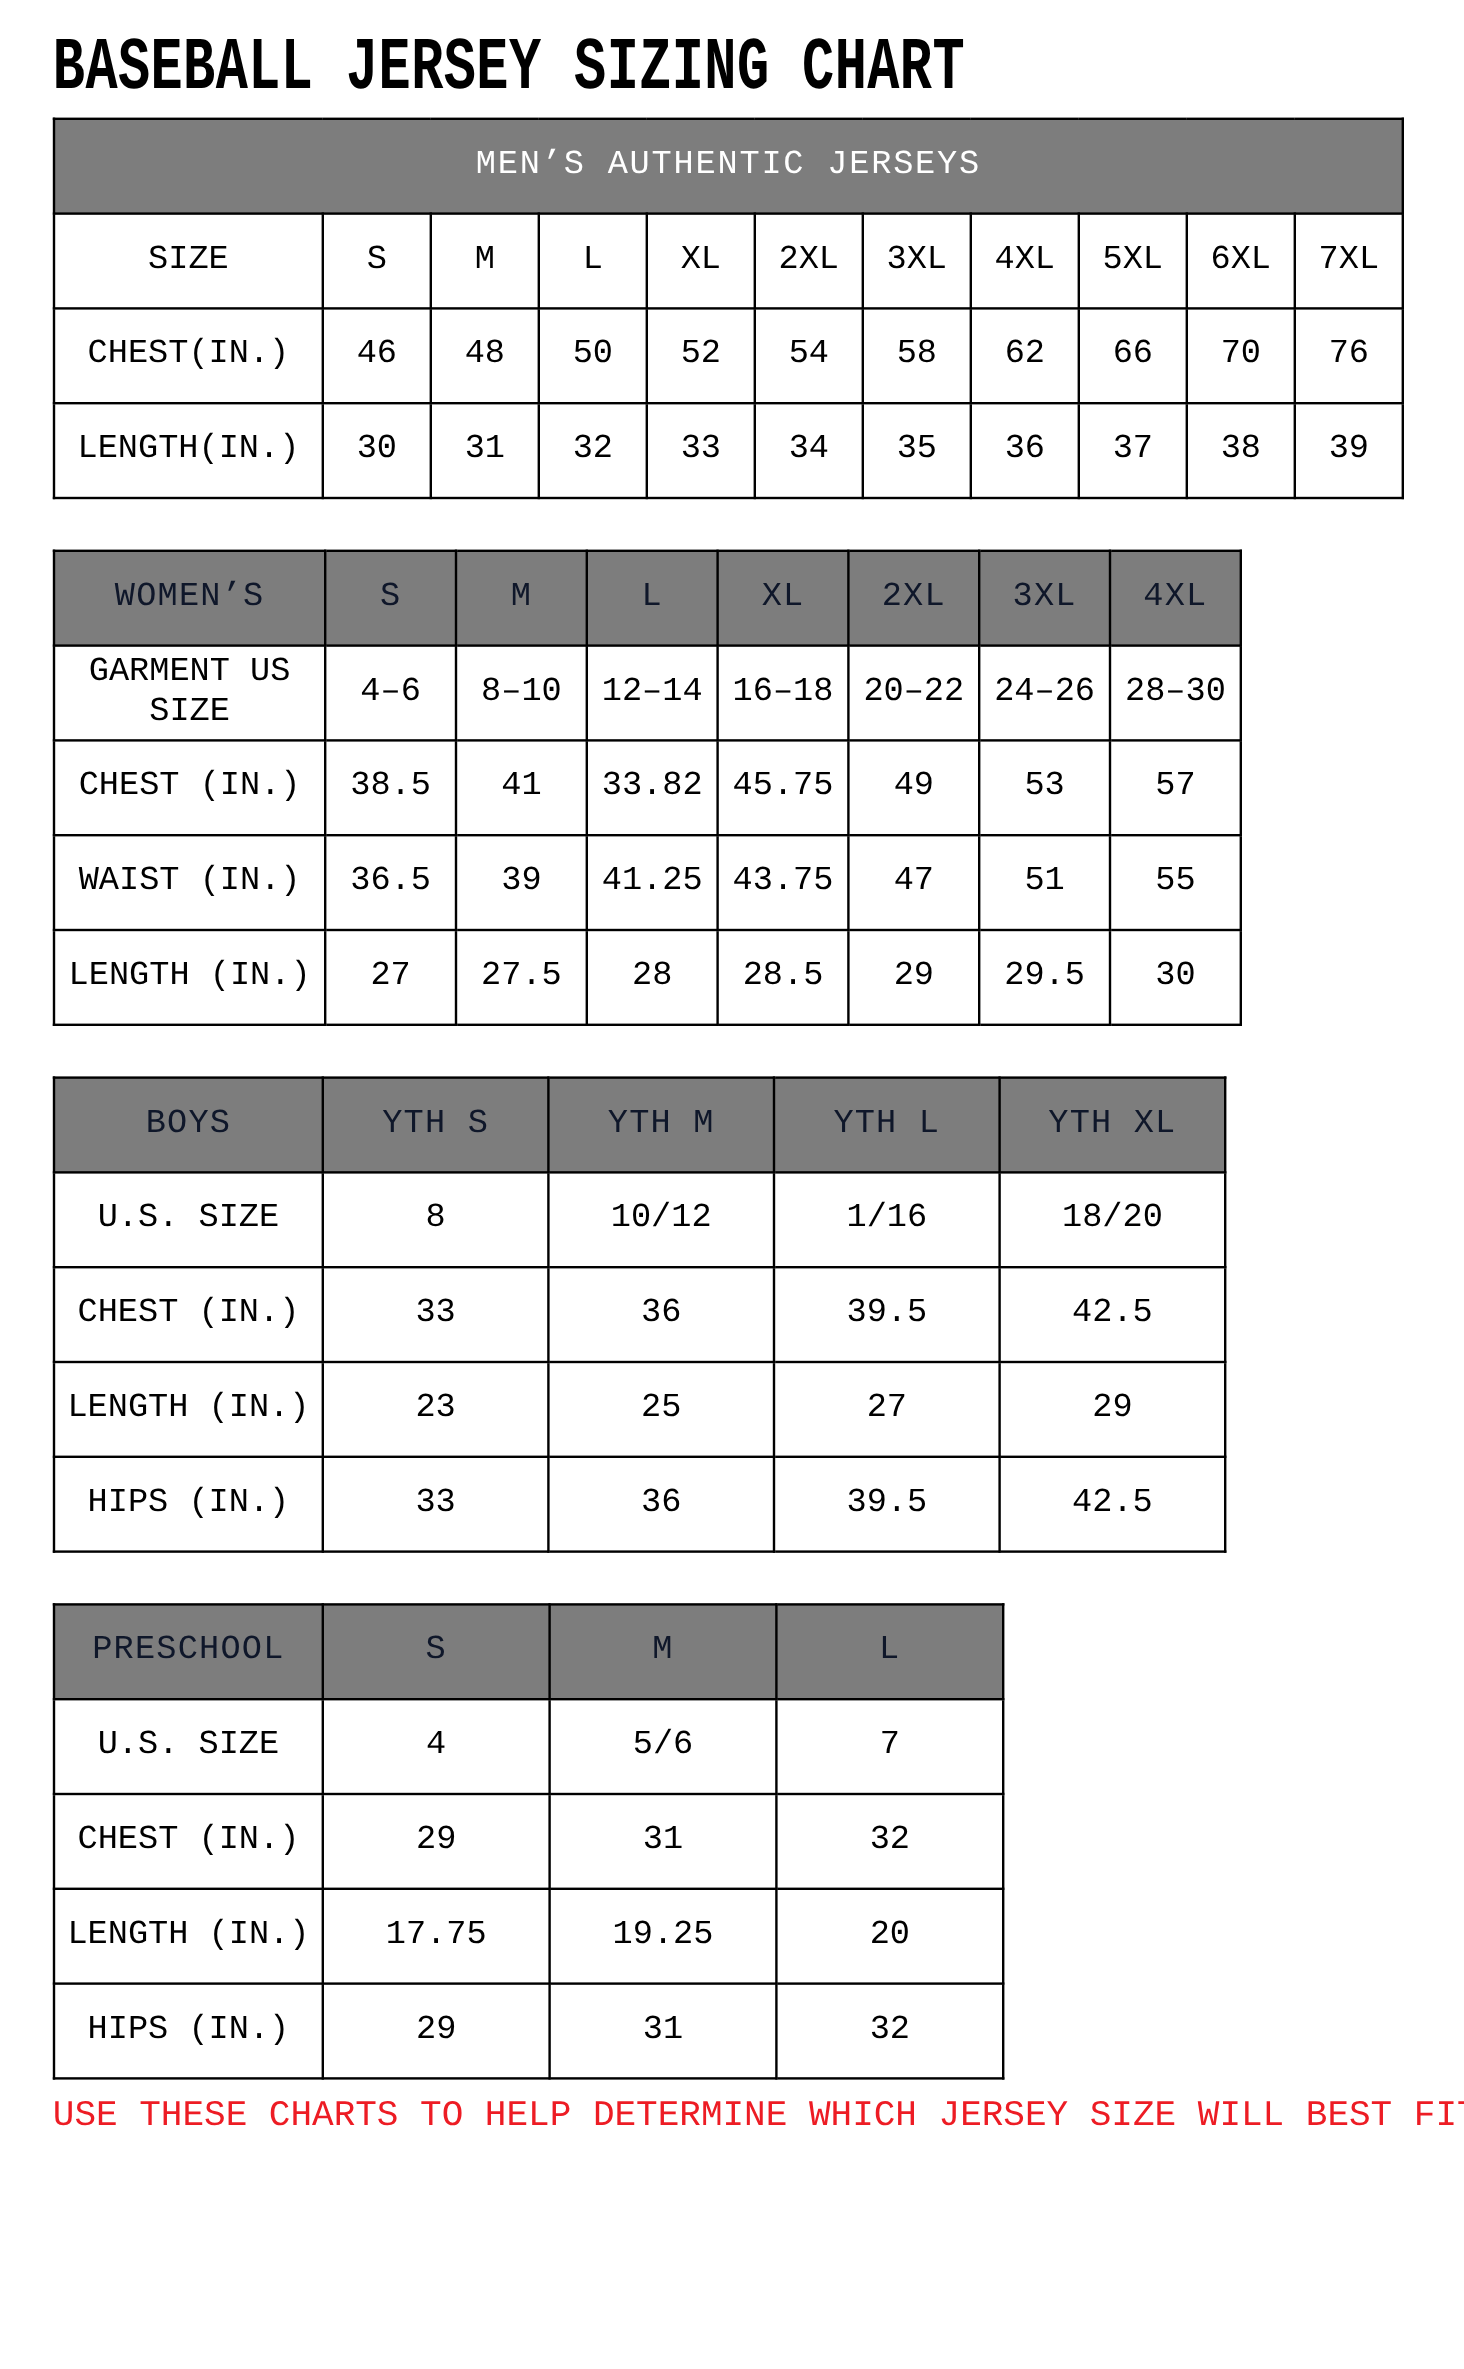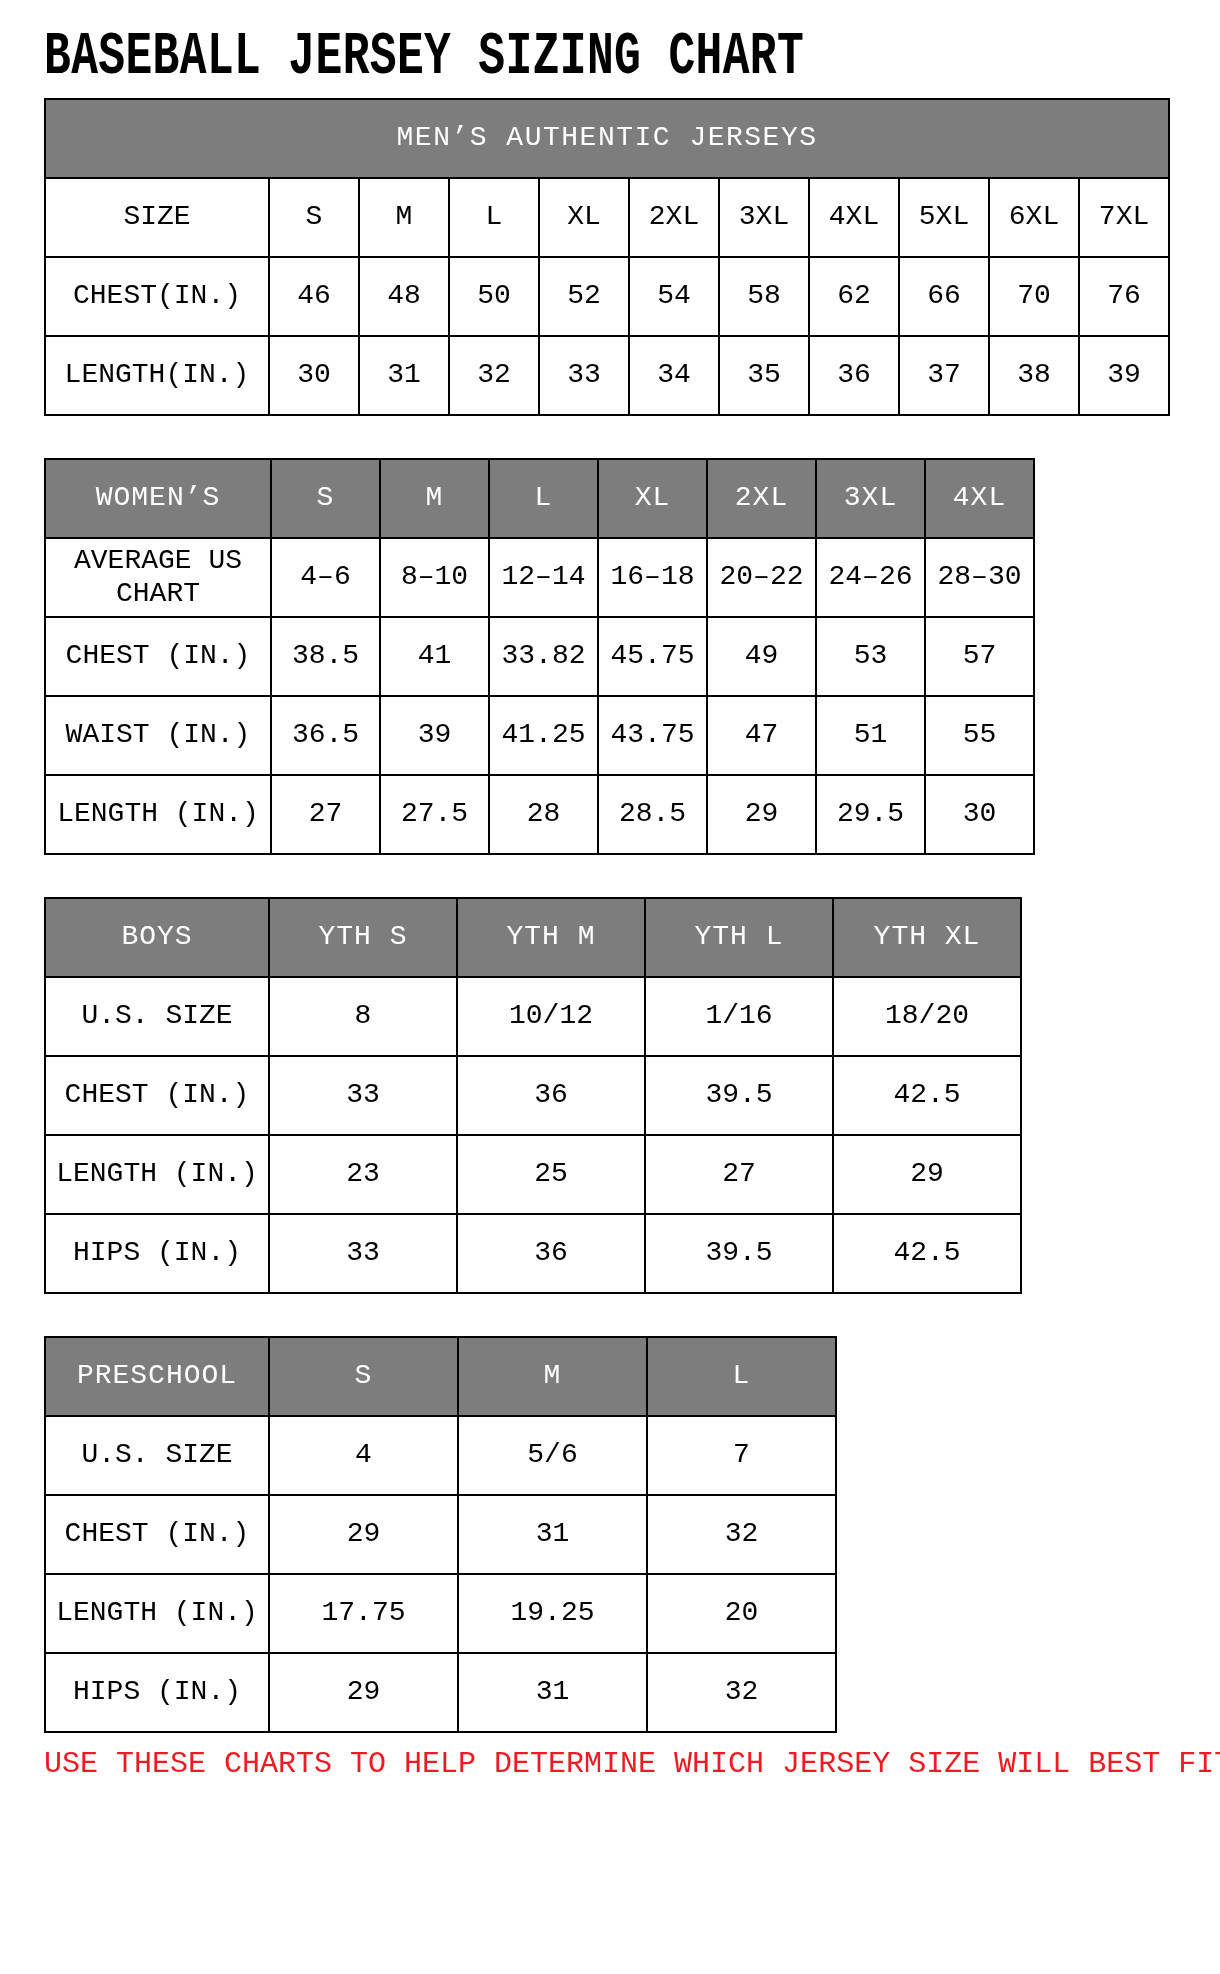--- a/index.html
+++ b/index.html
@@ -49,21 +49,21 @@
   }
   .banner-cell{
     background:var(--table-header-gray,#7d7d7d);
     color:#fff;
     font-size:34px;
     letter-spacing:1.5px;
     height:80px;
   }
   .gray-row th{
     background:var(--table-header-gray,#7d7d7d);
-    color:#ffffff;
+    color:#0f172a;
     letter-spacing:1px;
   }
   .footer-note{
     color:var(--accent-red,#ed1c24);
     font-size:30px;
     margin-top:14px;
     white-space:nowrap;
   }
 </style>
 </head>
@@ -139,21 +139,21 @@
         <th>M</th>
         <th>L</th>
         <th>XL</th>
         <th>2XL</th>
         <th>3XL</th>
         <th>4XL</th>
       </tr>
     </thead>
     <tbody>
       <tr>
-        <td>AVERAGE US CHART</td>
+        <td>GARMENT US SIZE</td>
         <td>4–6</td>
         <td>8–10</td>
         <td>12–14</td>
         <td>16–18</td>
         <td>20–22</td>
         <td>24–26</td>
         <td>28–30</td>
       </tr>
       <tr>
         <td>CHEST (IN.)</td>

